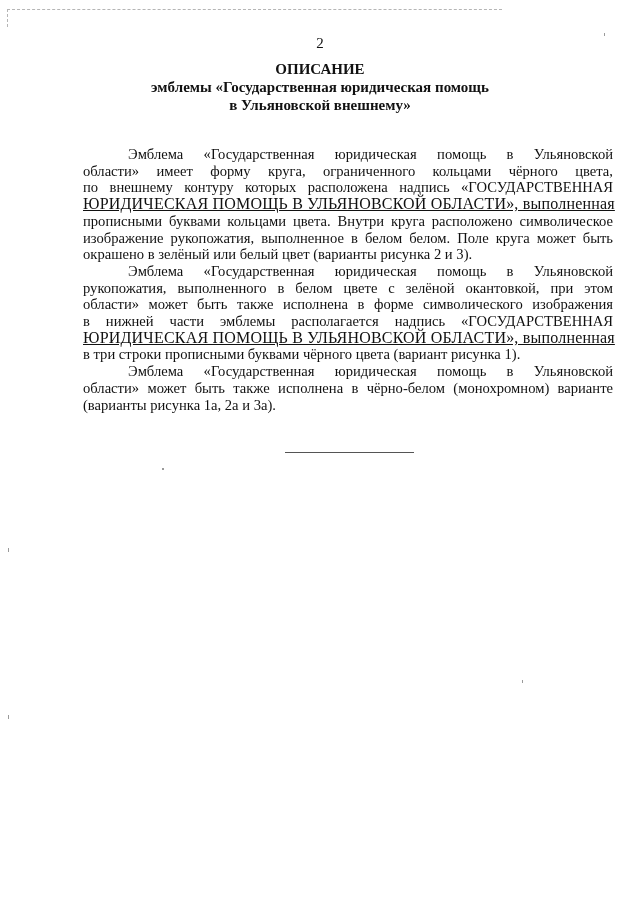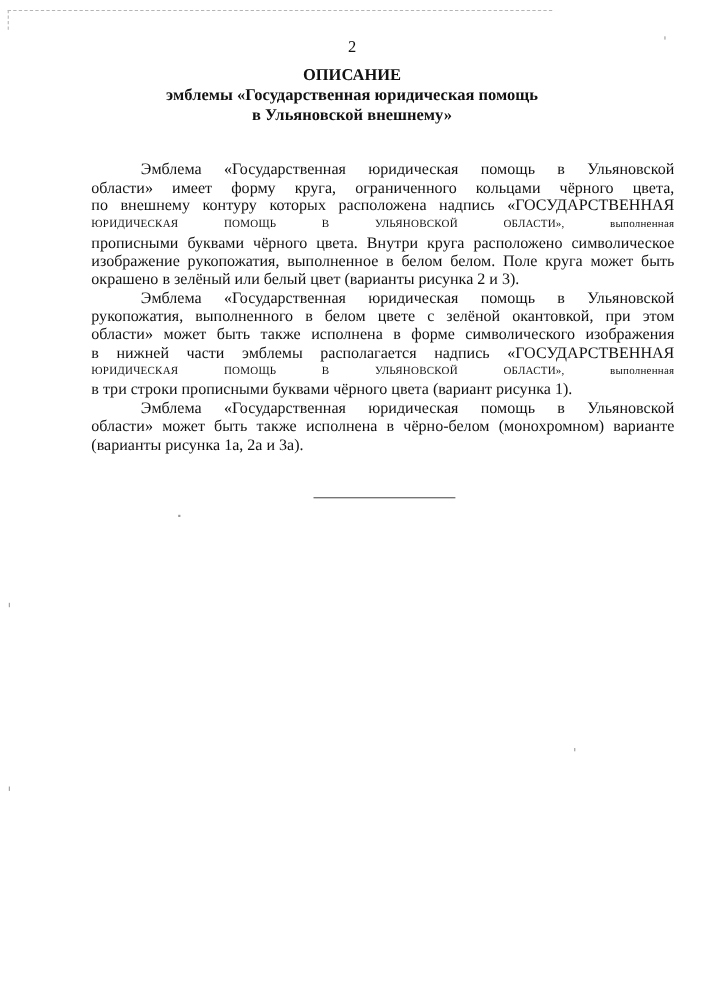--- a/index.html
+++ b/index.html
@@ -69,22 +69,23 @@
       text-align-last: justify;
       white-space: nowrap;
     }
     .line.last {
       text-align-last: left;
     }
     .line.indent {
       padding-left: 45px;
     }
     .line.caps {
-      font-size: 10px;
+      font-size: 16px;
       letter-spacing: 0.2px;
+      text-decoration: underline;
     }
     .separator {
       position: absolute;
       left: 285px;
       top: 452px;
       width: 129px;
       height: 0;
       border-top: 1px solid #555555;
     }
     .speck {
@@ -107,21 +108,21 @@
   <div>эмблемы «Государственная юридическая помощь</div>
   <div>в Ульяновской внешнему»</div>
 </div>
 
 <div class="body-text">
   <div class="para">
     <span class="line indent">Эмблема «Государственная юридическая помощь в Ульяновской</span>
     <span class="line">области» имеет форму круга, ограниченного кольцами чёрного цвета,</span>
     <span class="line">по внешнему контуру которых расположена надпись «ГОСУДАРСТВЕННАЯ</span>
     <span class="line caps">ЮРИДИЧЕСКАЯ ПОМОЩЬ В УЛЬЯНОВСКОЙ ОБЛАСТИ», выполненная</span>
-    <span class="line">прописными буквами чёрного цвета. Внутри круга расположено символическое</span>
+    <span class="line">прописными буквами кольцами цвета. Внутри круга расположено символическое</span>
     <span class="line">изображение рукопожатия, выполненное в белом белом. Поле круга может быть</span>
     <span class="line last">окрашено в зелёный или белый цвет (варианты рисунка 2 и 3).</span>
   </div>
   <div class="para">
     <span class="line indent">Эмблема «Государственная юридическая помощь в Ульяновской</span>
     <span class="line">рукопожатия, выполненного в белом цвете с зелёной окантовкой, при этом</span>
     <span class="line">области» может быть также исполнена в форме символического изображения</span>
     <span class="line">в нижней части эмблемы располагается надпись «ГОСУДАРСТВЕННАЯ</span>
     <span class="line caps">ЮРИДИЧЕСКАЯ ПОМОЩЬ В УЛЬЯНОВСКОЙ ОБЛАСТИ», выполненная</span>
     <span class="line last">в три строки прописными буквами чёрного цвета (вариант рисунка 1).</span>

